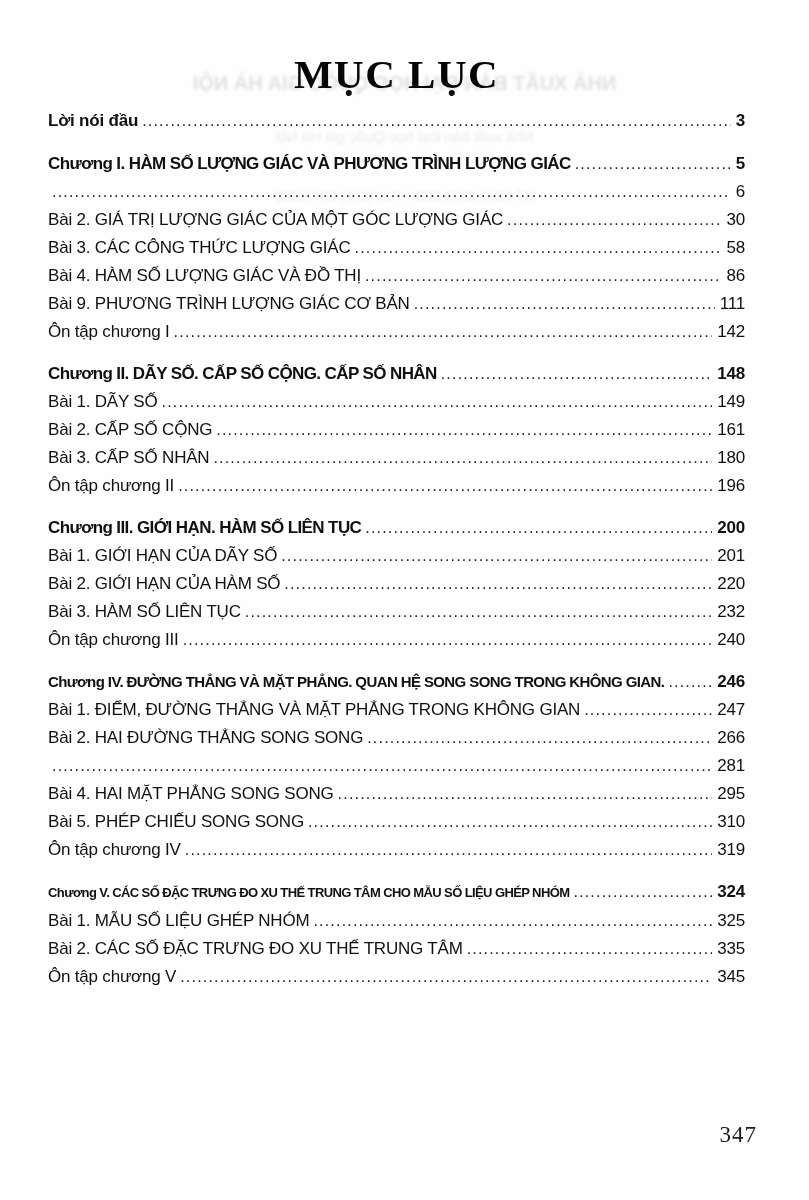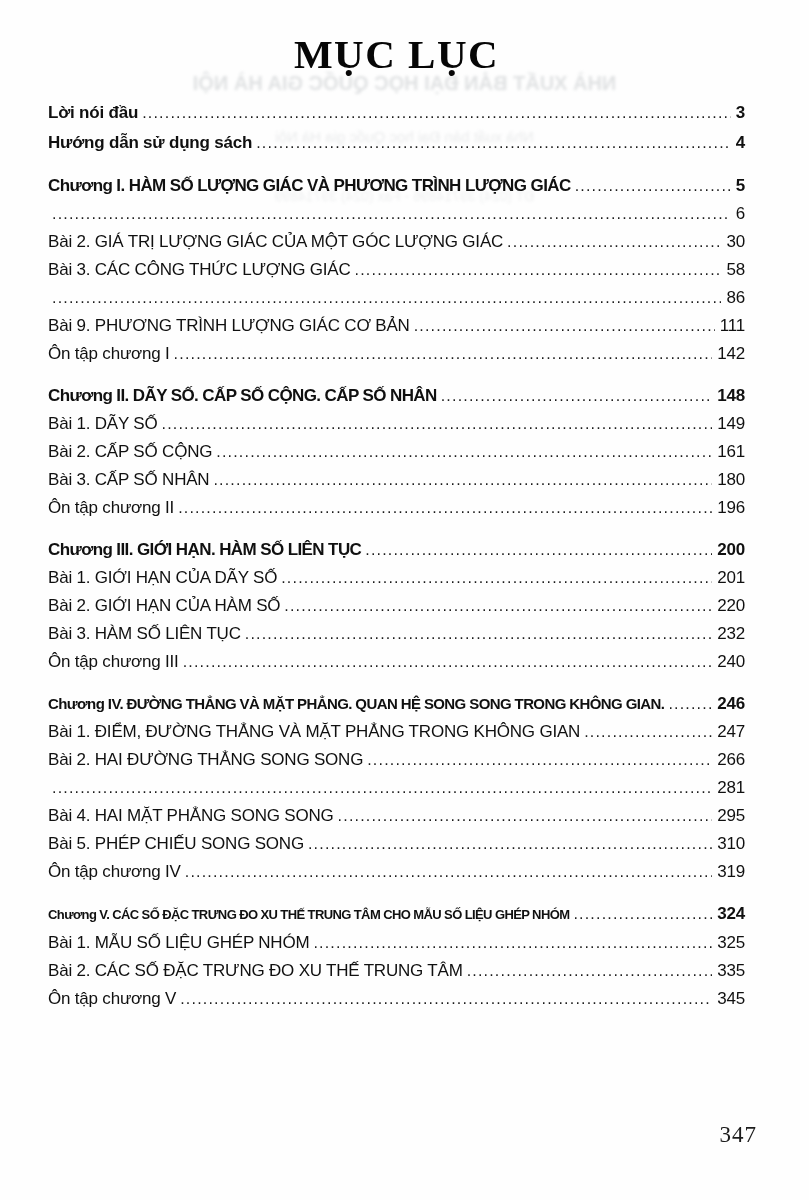--- a/index.html
+++ b/index.html
@@ -7,34 +7,34 @@
   body {
     background: #fefefe;
     font-family: "Liberation Sans", sans-serif;
     color: #101010;
     position: relative;
     overflow: hidden;
   }
   .page {
     position: absolute;
     inset: 0;
-    padding: 30px 64px 0 48px;
+    padding: 50px 64px 0 48px;
   }
   .title {
     font-family: "Liberation Serif", serif;
     font-weight: bold;
     font-size: 41px;
     line-height: 48px;
     text-align: center;
     letter-spacing: 1.5px;
     color: #060606;
     position: relative;
     z-index: 2;
   }
-  .front-matter { margin-top: 20px; }
+  .front-matter { margin-top: 8px; }
   .chapters { position: relative; z-index: 2; }
   .chapter { margin-top: 14px; }
   .row {
     display: flex;
     align-items: baseline;
     line-height: 28px;
     font-size: 17px;
     letter-spacing: -0.2px;
     position: relative;
     z-index: 2;
@@ -101,25 +101,20 @@
   <div class="bleed bleed-3">ĐT (024) 39714896  -  Fax (024) 39714899</div>
 
   <h1 class="title">MỤC LỤC</h1>
 
   <div class="front-matter" id="front-matter">
       <div class="row bold">
         <span class="label">Lời nói đầu</span>
         <span class="leader"></span>
         <span class="pagenum">3</span>
       </div>
-      <div class="row bold">
-        <span class="label">Hướng dẫn sử dụng sách</span>
-        <span class="leader"></span>
-        <span class="pagenum">4</span>
-      </div>
     </div>
 
   <div class="chapters" id="chapters">
       <div class="chapter">
         <div class="row bold chapter-title">
           <span class="label">Chương I. HÀM SỐ LƯỢNG GIÁC VÀ PHƯƠNG TRÌNH LƯỢNG GIÁC</span>
           <span class="leader"></span>
           <span class="pagenum">5</span>
         </div>
         <div class="row">
@@ -130,20 +125,21 @@
           <span class="label">Bài 2. GIÁ TRỊ LƯỢNG GIÁC CỦA MỘT GÓC LƯỢNG GIÁC</span>
           <span class="leader"></span>
           <span class="pagenum">30</span>
         </div>
         <div class="row">
           <span class="label">Bài 3. CÁC CÔNG THỨC LƯỢNG GIÁC</span>
           <span class="leader"></span>
           <span class="pagenum">58</span>
         </div>
         <div class="row">
+          <span class="label">Bài 4. HÀM SỐ LƯỢNG GIÁC VÀ ĐỒ THỊ</span>
           <span class="leader"></span>
           <span class="pagenum">86</span>
         </div>
         <div class="row">
           <span class="label">Bài 9. PHƯƠNG TRÌNH LƯỢNG GIÁC CƠ BẢN</span>
           <span class="leader"></span>
           <span class="pagenum">111</span>
         </div>
         <div class="row">
           <span class="label">Ôn tập chương I</span>

